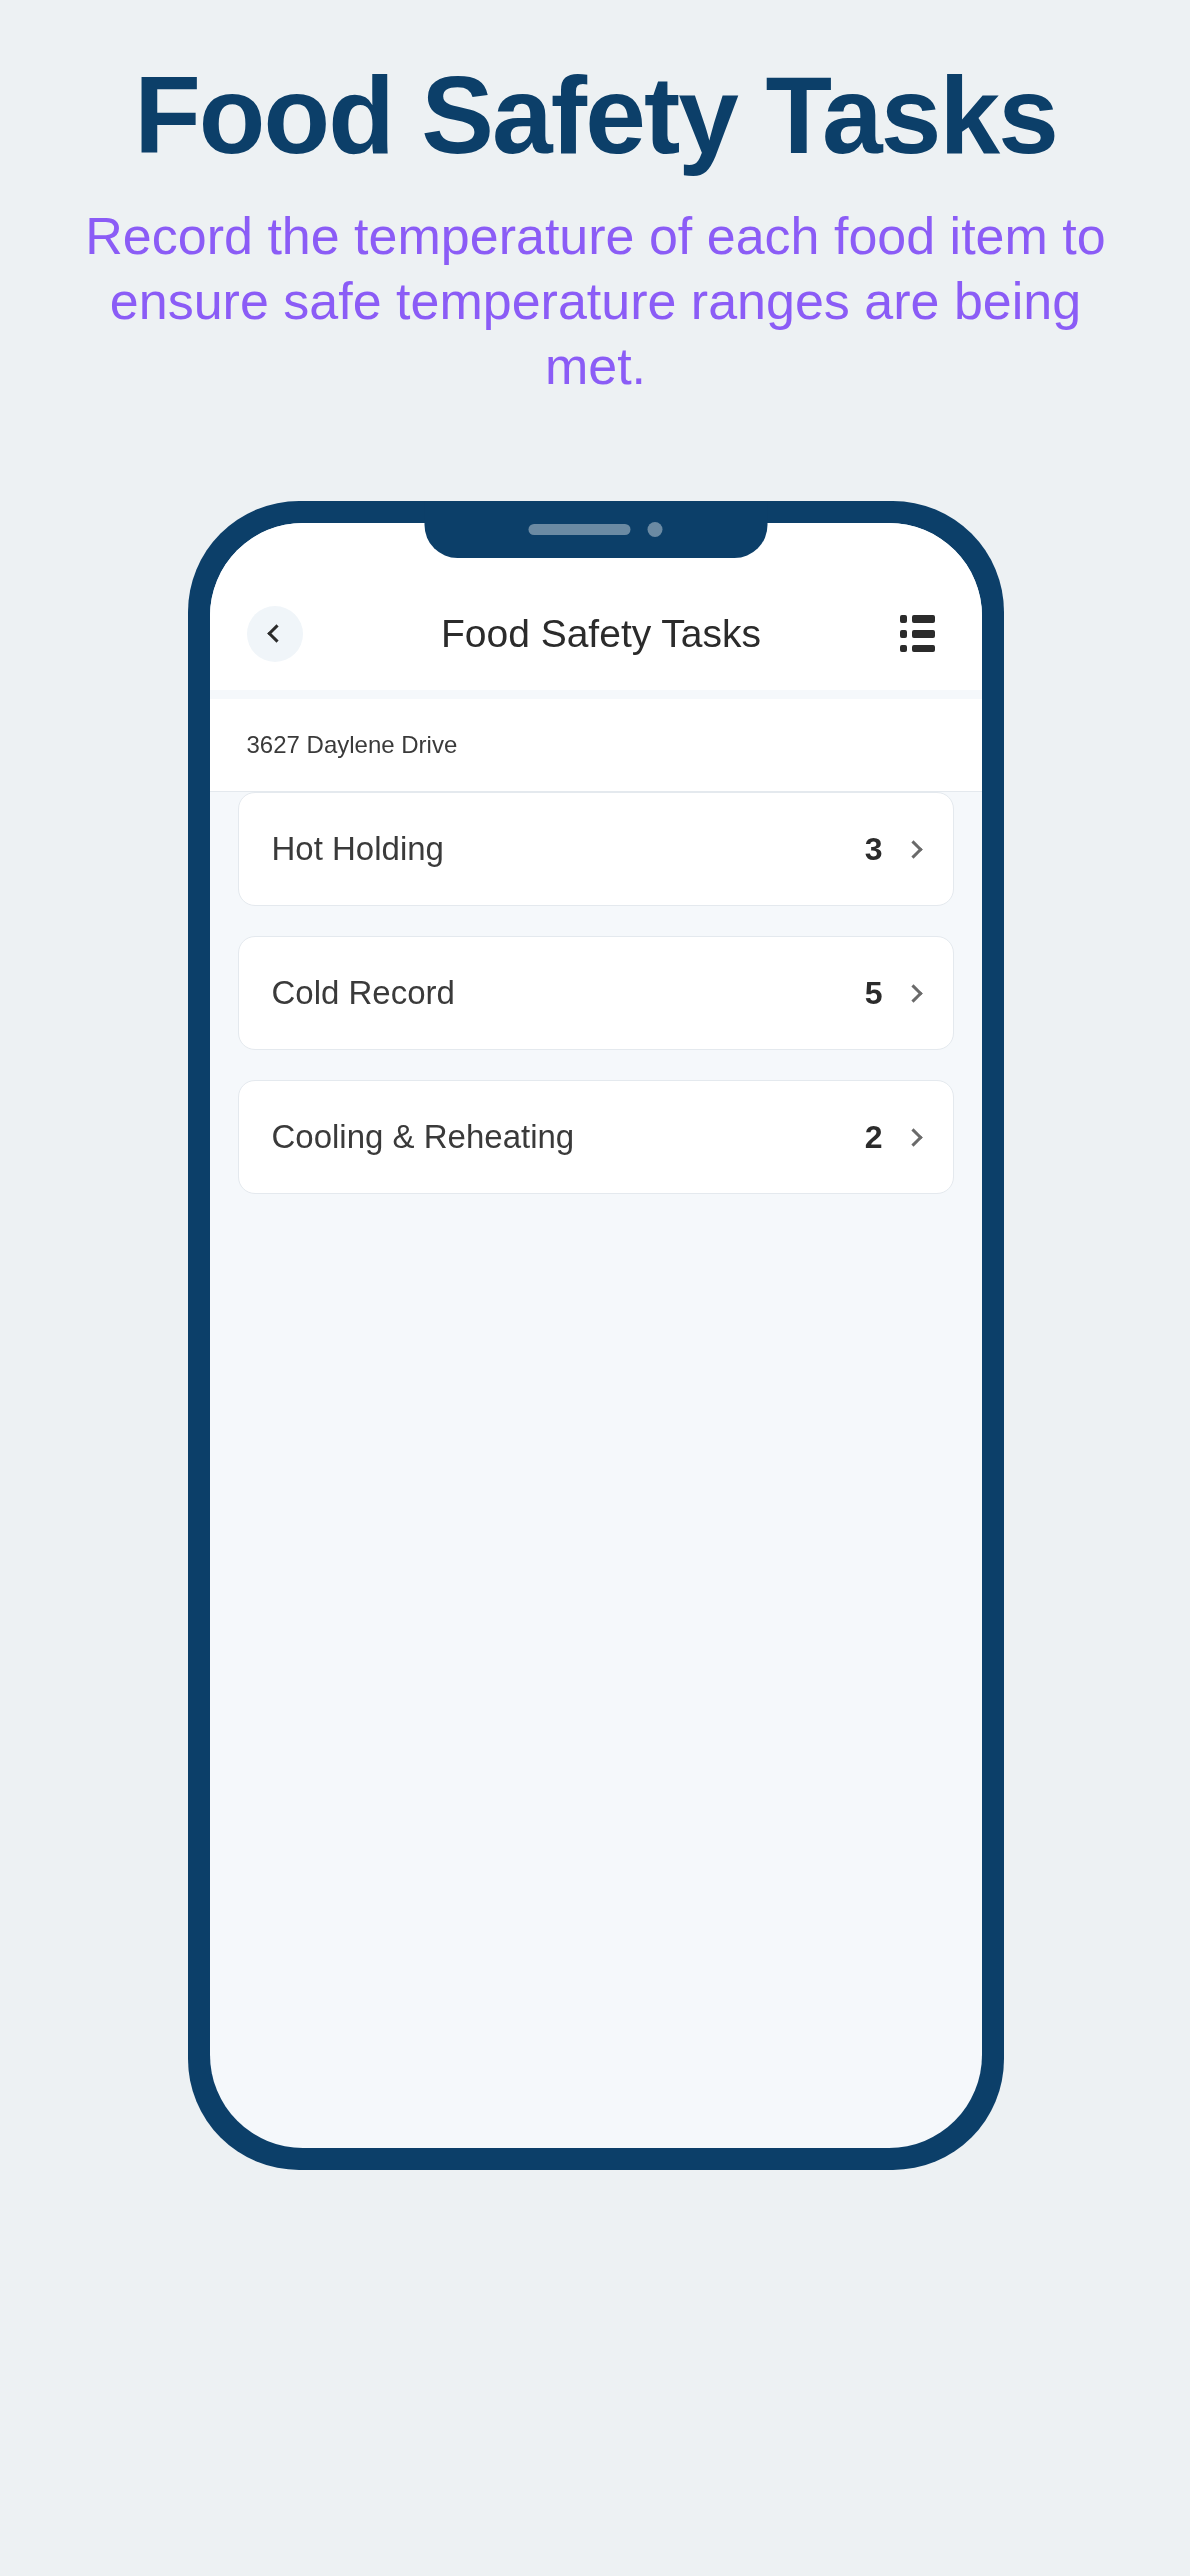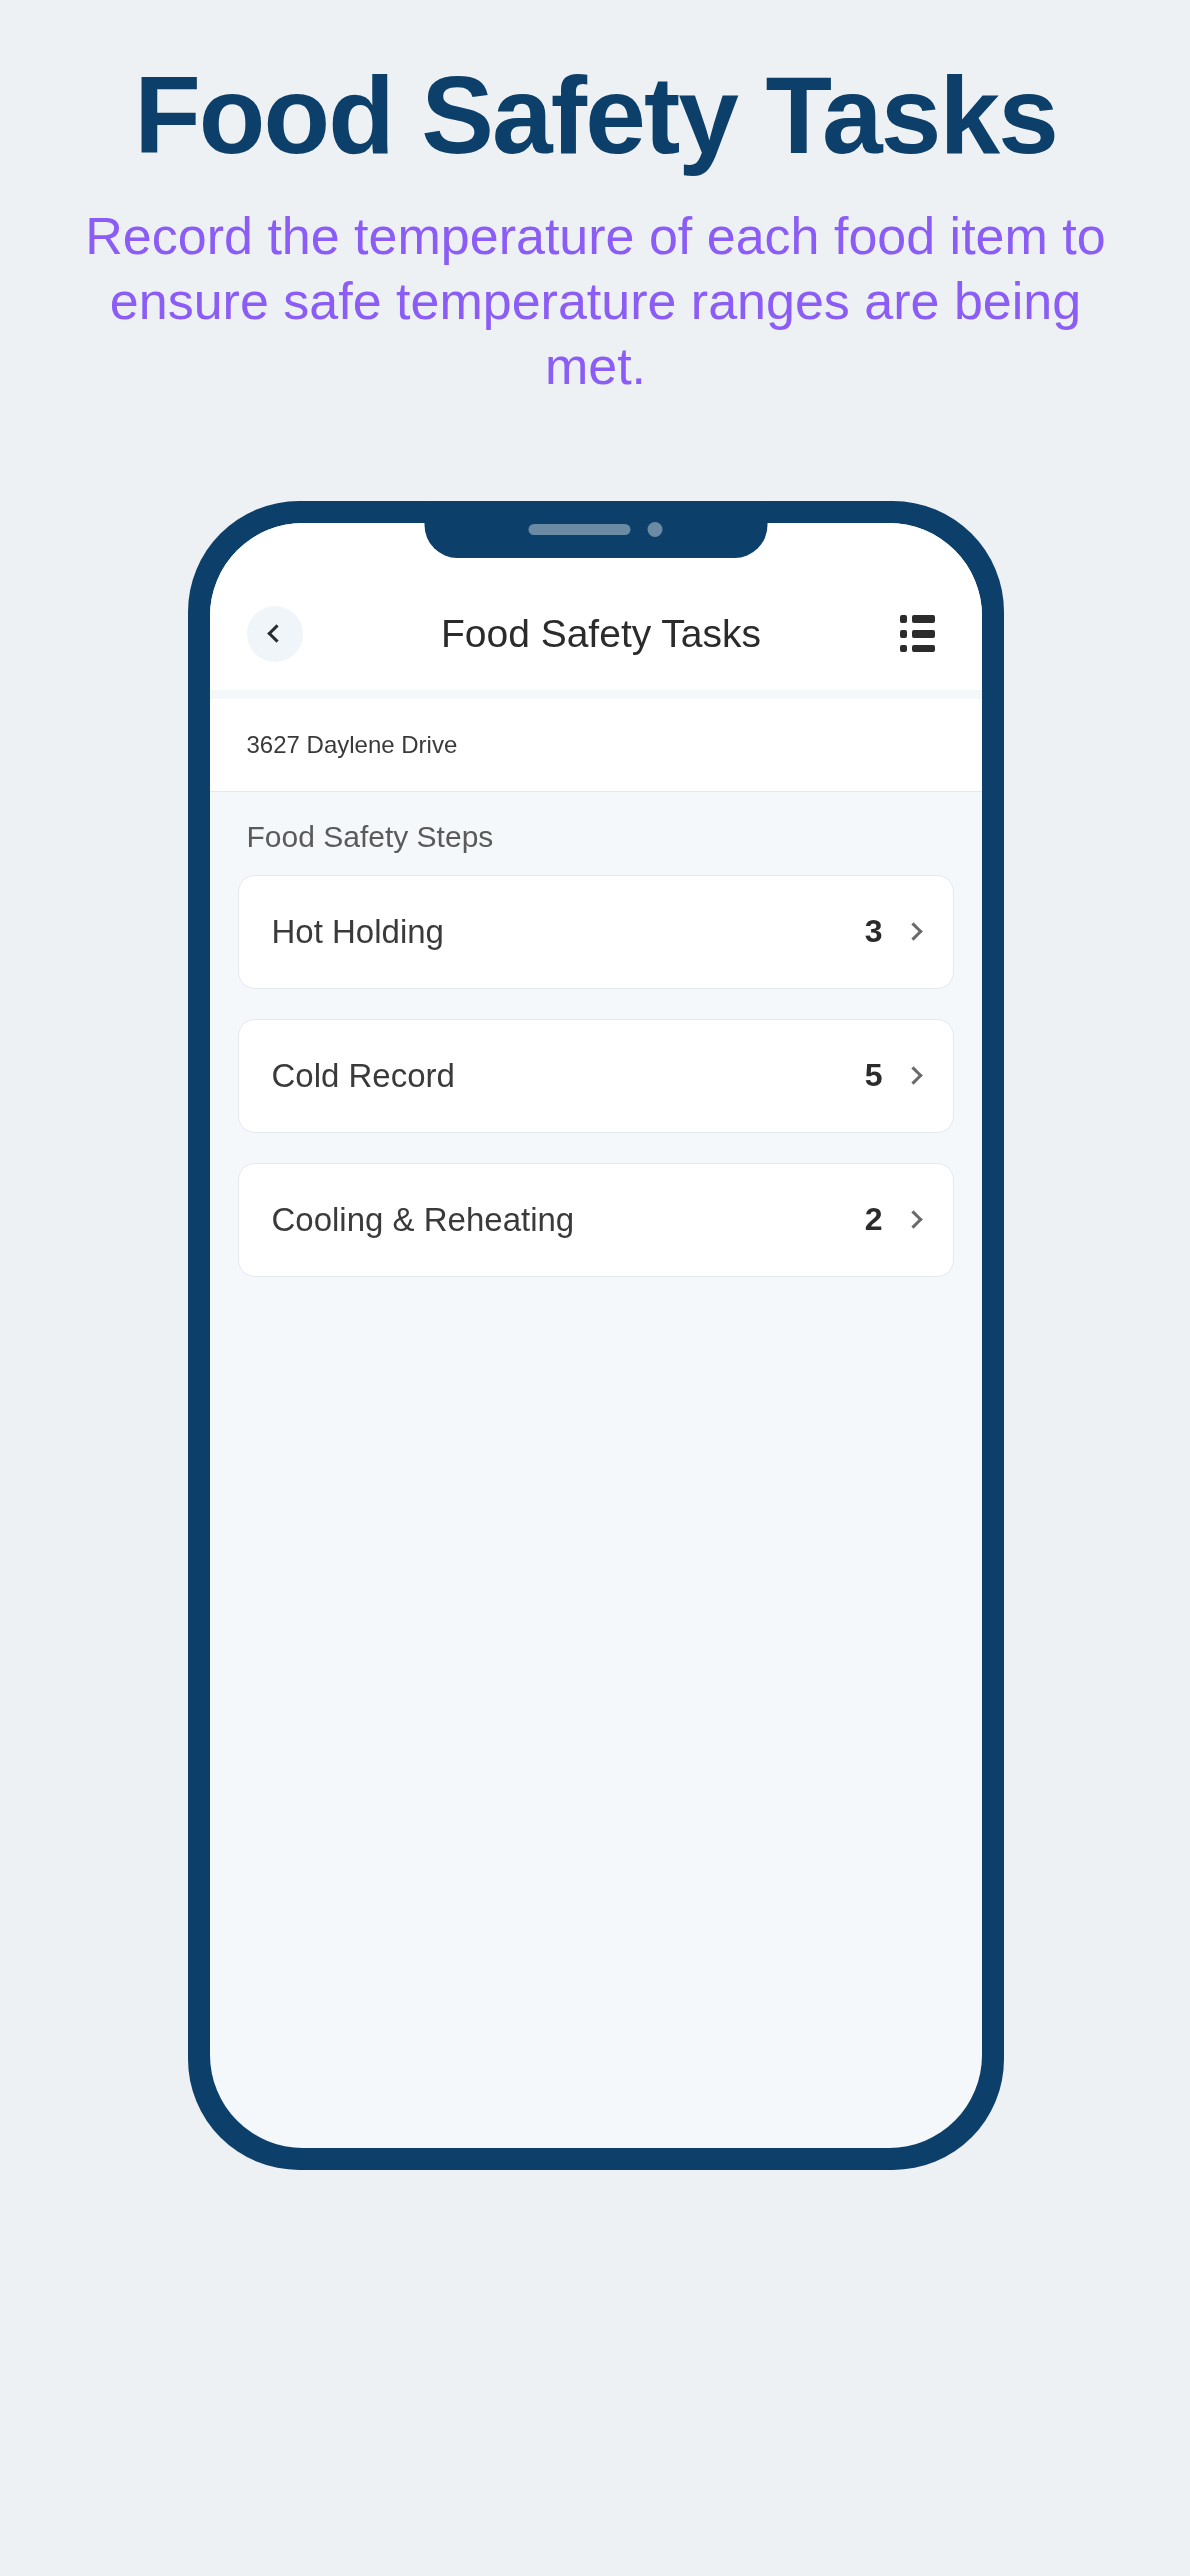--- a/index.html
+++ b/index.html
@@ -196,21 +196,20 @@
             <div class="menu-dot"></div>
             <div class="menu-line"></div>
           </div>
         <div class="menu-row">
             <div class="menu-dot"></div>
             <div class="menu-line"></div>
           </div>
       </div>
     </div>
     <div class="location-bar">3627 Daylene Drive</div>
-    <div class="section-label">Food Safety Steps</div>
     <div class="list">
       <div class="list-item">
         <div class="item-label">Hot Holding</div>
         <div class="item-right">
           <div class="item-count">3</div>
           <div class="chevron-right"></div>
         </div>
       </div>
       <div class="list-item">
         <div class="item-label">Cold Record</div>

